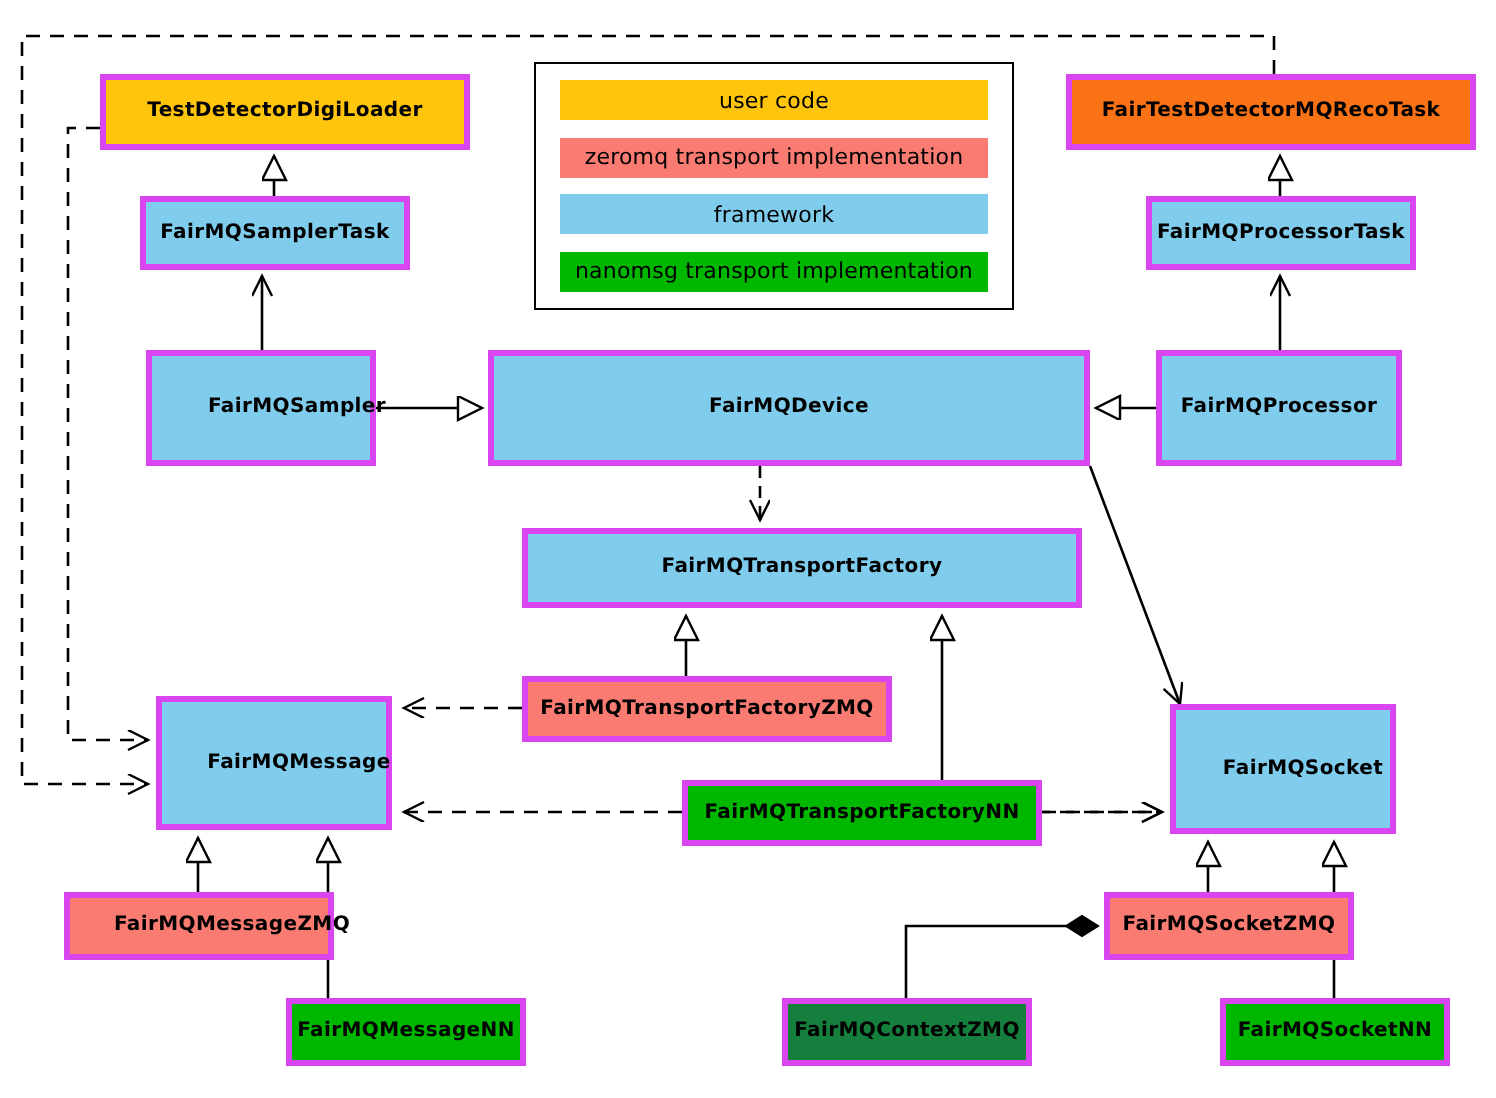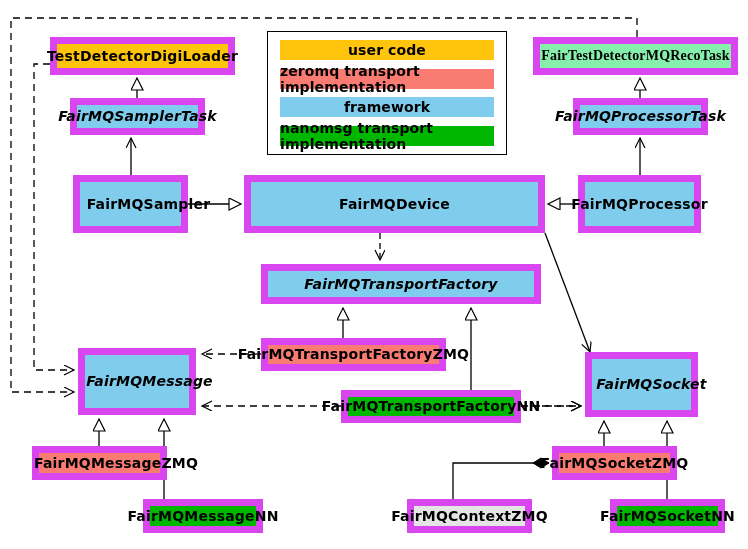--- a/index.html
+++ b/index.html
@@ -20,50 +20,50 @@
   svg.edges {
     position: absolute;
     left: 0; top: 0;
     width: 748px;
     height: 549px;
     pointer-events: none;
   }
   .node {
     position: absolute;
     box-sizing: border-box;
-    border: 7px solid #d946ef;
+    border: 3px solid #d946ef;
     display: flex;
     align-items: center;
     justify-content: center;
     text-align: center;
-    font-size: 14px;
+    font-size: 10px;
     font-weight: bold;
     color: #000000;
     line-height: 1.15;
     letter-spacing: 0.2px;
   }
-  .node.italic { font-style: italic; }
+  .node.italic { }
   .legend-box {
     position: absolute;
     box-sizing: border-box;
     border: 1px solid #000000;
     background: #ffffff;
     display: flex;
     flex-direction: column;
     justify-content: space-between;
     padding: 8px 12px;
   }
   .legend-row {
     box-sizing: border-box;
     height: 20px;
     display: flex;
     align-items: center;
     justify-content: center;
-    font-size: 14px;
-    font-weight: bold;
+    font-size: 11px;
+    font-weight: normal;
     color: #000000;
     letter-spacing: 0.1px;
   }
 </style>
 </head>
 <body>
 
 <div id="diagram-root">
 
   <svg class="edges" viewBox="0 0 748 549" xmlns="http://www.w3.org/2000/svg">
@@ -117,21 +117,21 @@
     <div class="legend-row" style="background: rgb(255, 196, 12);">user code</div>
     <div class="legend-row" style="background: rgb(250, 123, 114);">zeromq transport implementation</div>
     <div class="legend-row" style="background: rgb(127, 204, 236);">framework</div>
     <div class="legend-row" style="background: rgb(0, 183, 0);">nanomsg transport implementation</div>
   </div>
 
   <div id="nodes-layer">
       <div class="node" style="left: 50px; top: 37px; width: 185px; height: 38px; background: rgb(255, 196, 12);">
         <span>TestDetectorDigiLoader</span>
       </div>
-      <div class="node" style="left: 533px; top: 37px; width: 205px; height: 38px; background: #86efac; font-family: Liberation Serif, serif;">
+      <div class="node" style="left: 533px; top: 37px; width: 205px; height: 38px; background: #f97316;">
         <span>FairTestDetectorMQRecoTask</span>
       </div>
       <div class="node italic" style="left: 70px; top: 98px; width: 135px; height: 37px; background: rgb(127, 204, 236);">
         <span>FairMQSamplerTask</span>
       </div>
       <div class="node italic" style="left: 573px; top: 98px; width: 135px; height: 37px; background: rgb(127, 204, 236);">
         <span>FairMQProcessorTask</span>
       </div>
       <div class="node" style="left: 73px; top: 175px; width: 115px; height: 58px; background: rgb(127, 204, 236); padding-left: 36px;">
         <span>FairMQSampler</span>
@@ -162,18 +162,18 @@
       </div>
       <div class="node" style="left: 104px; top: 499px; width: 120px; height: 34px; background: rgb(0, 183, 0); margin-left: 39px;">
         <span>FairMQMessageNN</span>
       </div>
       <div class="node" style="left: 552px; top: 446px; width: 125px; height: 34px; background: rgb(250, 123, 114);">
         <span>FairMQSocketZMQ</span>
       </div>
       <div class="node" style="left: 610px; top: 499px; width: 115px; height: 34px; background: rgb(0, 183, 0);">
         <span>FairMQSocketNN</span>
       </div>
-      <div class="node" style="left: 391px; top: 499px; width: 125px; height: 34px; background: #e5e5e5; margin-left: 16px;">
+      <div class="node" style="left: 391px; top: 499px; width: 125px; height: 34px; background: #15803d;">
         <span>FairMQContextZMQ</span>
       </div>
     </div>
 
 </div>
 
 </body></html>

